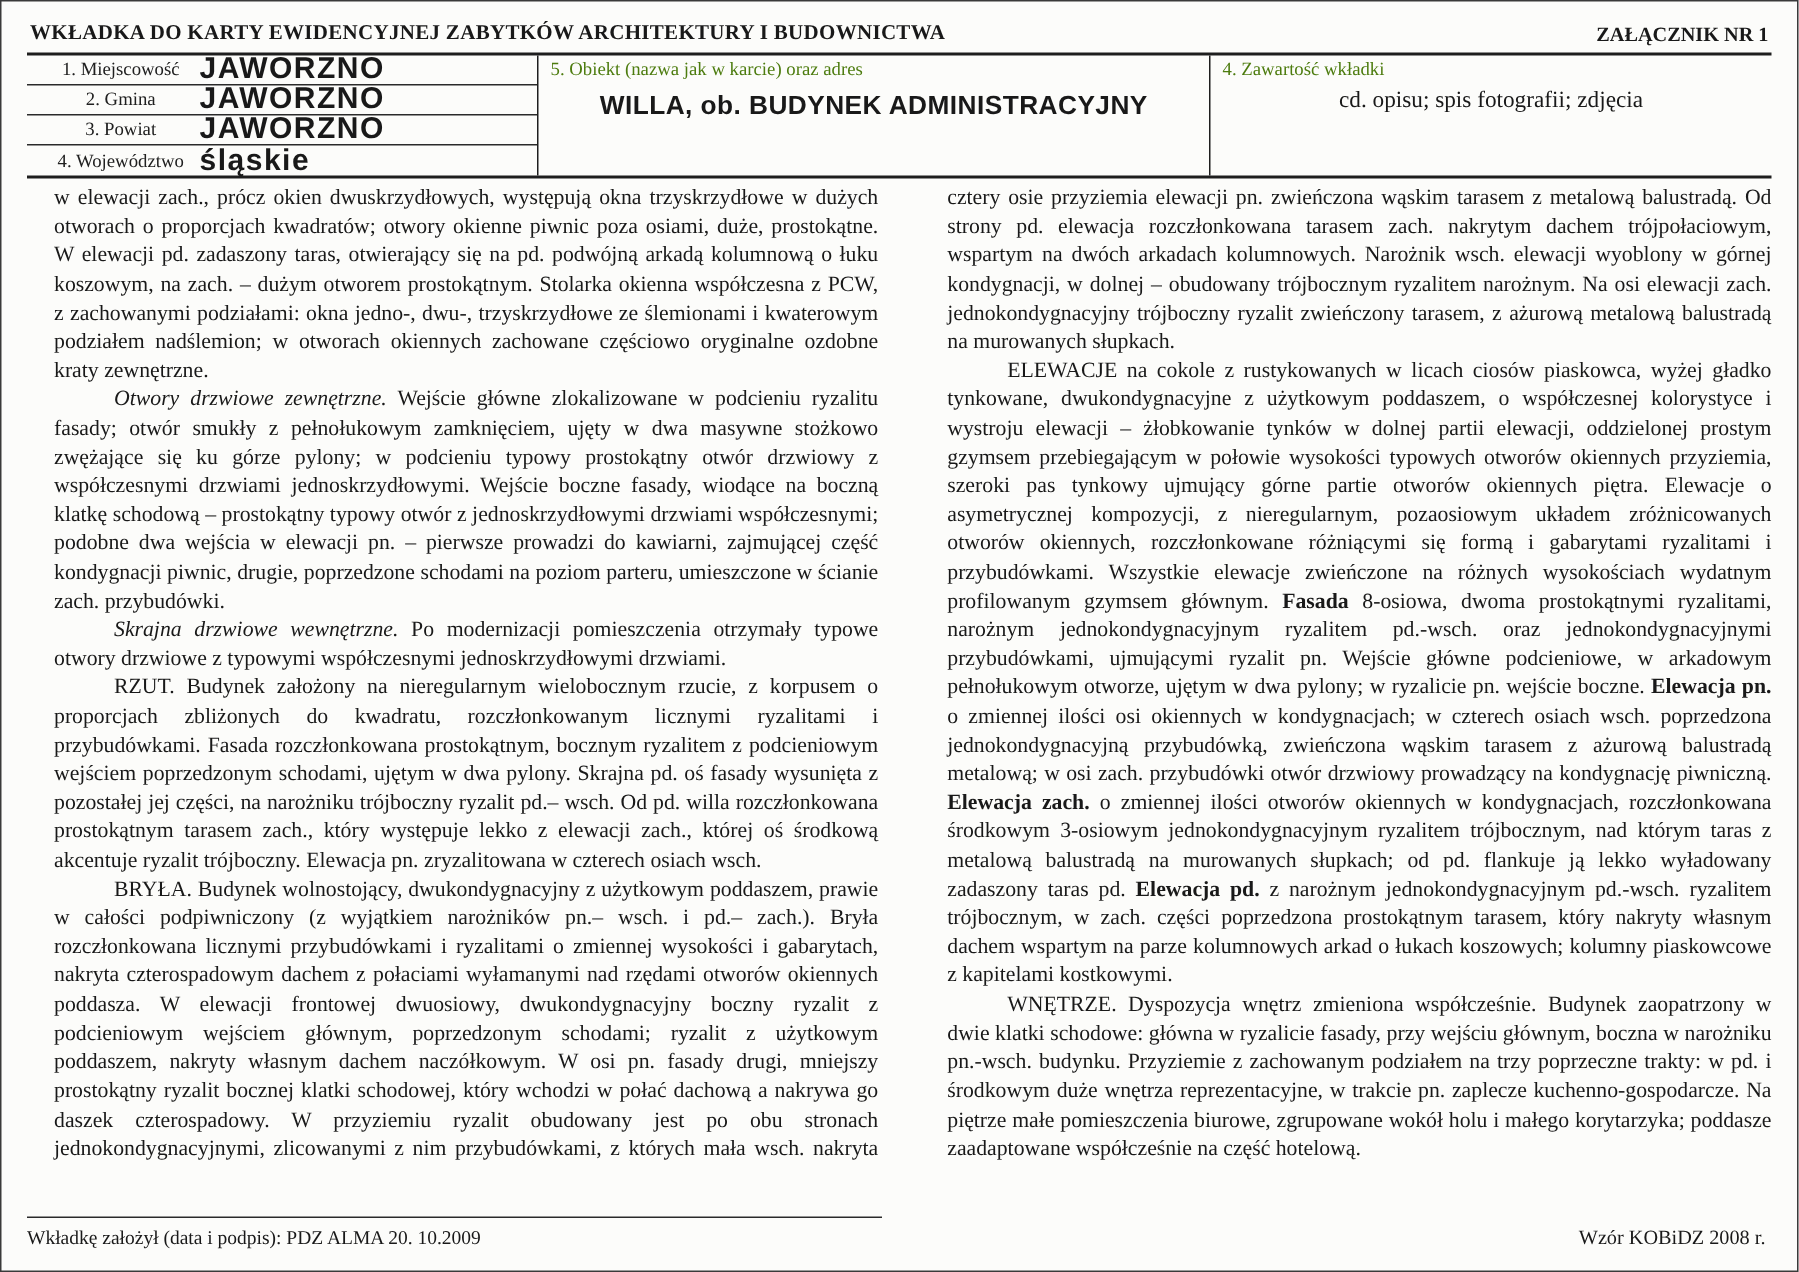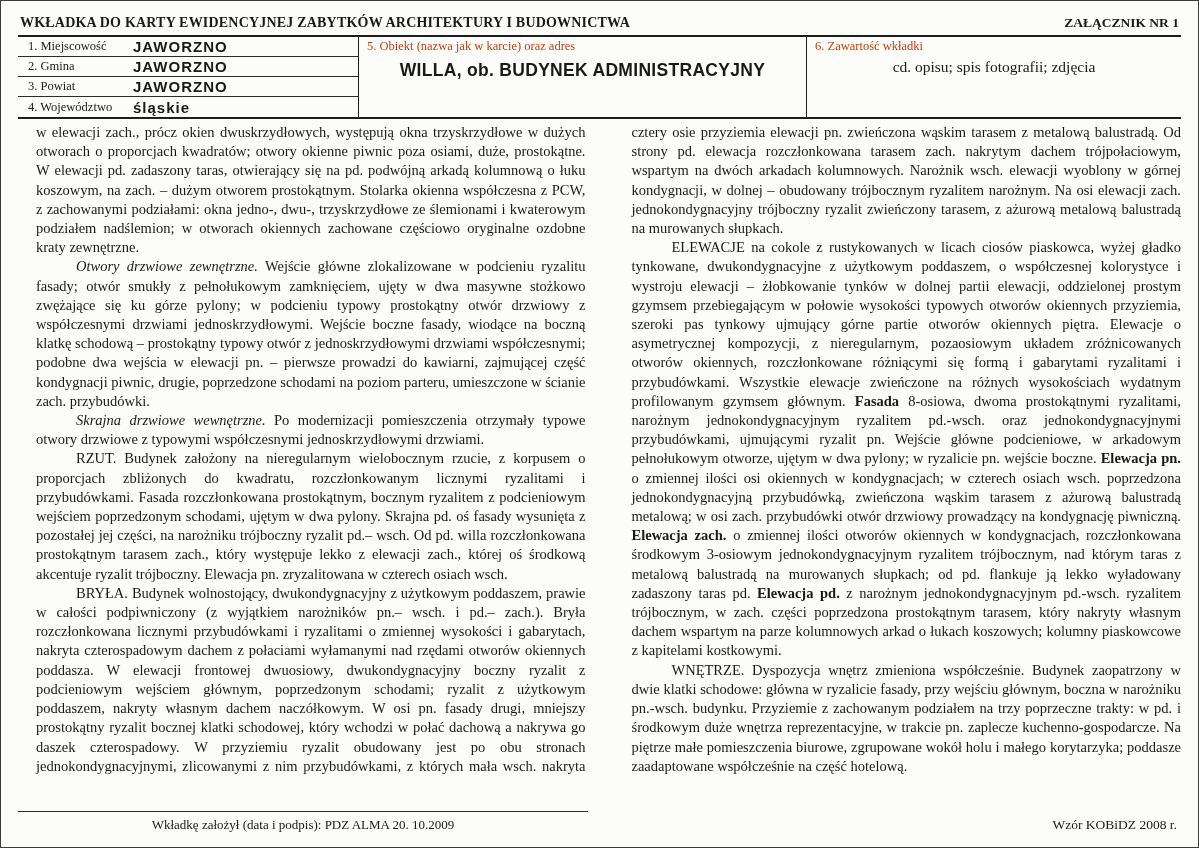--- a/index.html
+++ b/index.html
@@ -23,35 +23,35 @@
   }
   .doc-title{ font-weight:bold; font-size:14px; letter-spacing:.2px; }
   .annex{ font-weight:bold; font-size:13.5px;text-align:center; }
   
   .info-table{
     display:grid;
     grid-template-columns:340px 448px 1fr;
     border-top:2px solid #1e1e1e;
     border-bottom:2px solid #1e1e1e;
   }
-  .info-col{ padding:0; }
+  .info-col{ padding:0;text-align:center; }
   .info-col + .info-col{ border-left:1.5px solid #1e1e1e; }
   .loc-row{
     display:flex; align-items:center;
     height:20px; padding-left:10px;
     border-bottom:1px solid #2a2a2a;
   }
   .loc-row:last-child{ border-bottom:none; }
   .loc-label{ width:105px; font-size:12.5px; color:#202020; }
   .loc-value{
     font-family:"Liberation Sans", sans-serif;
-    font-weight:bold; font-size:15px; letter-spacing:1px;
+    font-weight:bold; font-size:20px; letter-spacing:1px;
   }
   .col-obj{ padding:2px 8px 4px 8px; text-align:center; }
-  .field-label{ text-align:left; font-size:12.5px; color:#c2410c; }
+  .field-label{ text-align:left; font-size:12.5px; color:#4d7c0f; }
   .obj-name{
     font-family:"Liberation Sans", sans-serif;
     font-weight:bold; font-size:17.5px; letter-spacing:.3px;
     margin-top:6px;
     text-align:center;
   }
   .obj-address{
     font-family:"Liberation Sans", sans-serif;
     font-weight:bold; font-size:13px; margin-top:2px;
   }
@@ -71,21 +71,21 @@
   .para.indent{ text-indent:40px; }
   .seg-italic{ font-style:italic; }
   .seg-bold{ font-weight:bold; }
   
   .footer{
     position:absolute; left:17px; right:17px; bottom:14px;
     display:flex; justify-content:space-between; align-items:flex-end;
   }
   .footer-left{
     font-size:13px; width:570px;
-    border-top:1px solid #2a2a2a; padding-top:5px;text-align:center;
+    border-top:1px solid #2a2a2a; padding-top:5px;
   }
   .footer-right{ font-size:13.5px; padding-right:4px; }
 </style>
 </head>
 <body>
 
 <div class="page">
 
   <div class="top-header">
     <span class="doc-title">WKŁADKA DO KARTY EWIDENCYJNEJ ZABYTKÓW ARCHITEKTURY I BUDOWNICTWA</span>
@@ -109,21 +109,21 @@
         <div class="loc-row">
           <span class="loc-label">4. Województwo</span>
           <span class="loc-value">śląskie</span>
         </div>
       </div>
     <div class="info-col col-obj">
       <div class="field-label">5. Obiekt (nazwa jak w karcie) oraz adres</div>
       <div class="obj-name">WILLA, ob. BUDYNEK ADMINISTRACYJNY</div>
     </div>
     <div class="info-col col-contents">
-      <div class="field-label">6. Zawartość wkładki</div>
+      <div class="field-label">4. Zawartość wkładki</div>
       <div class="contents-value">cd. opisu; spis fotografii; zdjęcia</div>
     </div>
   </div>
 
   <div class="body-columns">
     <div class="column left">
         <p class="para"><span>w elewacji zach., prócz okien dwuskrzydłowych, występują okna trzyskrzydłowe w dużych otworach o proporcjach kwadratów; otwory okienne piwnic poza osiami, duże, prostokątne. W elewacji pd. zadaszony taras, otwierający się na pd. podwójną arkadą kolumnową o łuku koszowym, na zach. – dużym otworem prostokątnym. Stolarka okienna współczesna z PCW, z zachowanymi podziałami: okna jedno-, dwu-, trzyskrzydłowe ze ślemionami i kwaterowym podziałem nadślemion; w otworach okiennych zachowane częściowo oryginalne ozdobne kraty zewnętrzne.</span></p>
         <p class="para indent"><span class="seg-italic">Otwory drzwiowe zewnętrzne.</span><span> Wejście główne zlokalizowane w podcieniu ryzalitu fasady; otwór smukły z pełnołukowym zamknięciem, ujęty w dwa masywne stożkowo zwężające się ku górze pylony; w podcieniu typowy prostokątny otwór drzwiowy z współczesnymi drzwiami jednoskrzydłowymi. Wejście boczne fasady, wiodące na boczną klatkę schodową – prostokątny typowy otwór z jednoskrzydłowymi drzwiami współczesnymi; podobne dwa wejścia w elewacji pn. – pierwsze prowadzi do kawiarni, zajmującej część kondygnacji piwnic, drugie, poprzedzone schodami na poziom parteru, umieszczone w ścianie zach. przybudówki.</span></p>
         <p class="para indent"><span class="seg-italic">Skrajna drzwiowe wewnętrzne.</span><span> Po modernizacji pomieszczenia otrzymały typowe otwory drzwiowe z typowymi współczesnymi jednoskrzydłowymi drzwiami.</span></p>
         <p class="para indent"><span>RZUT. Budynek założony na nieregularnym wielobocznym rzucie, z korpusem o proporcjach zbliżonych do kwadratu, rozczłonkowanym licznymi ryzalitami i przybudówkami. Fasada rozczłonkowana prostokątnym, bocznym ryzalitem z podcieniowym wejściem poprzedzonym schodami, ujętym w dwa pylony. Skrajna pd. oś fasady wysunięta z pozostałej jej części, na narożniku trójboczny ryzalit pd.– wsch. Od pd. willa rozczłonkowana prostokątnym tarasem zach., który występuje lekko z elewacji zach., której oś środkową akcentuje ryzalit trójboczny. Elewacja pn. zryzalitowana w czterech osiach wsch.</span></p>

